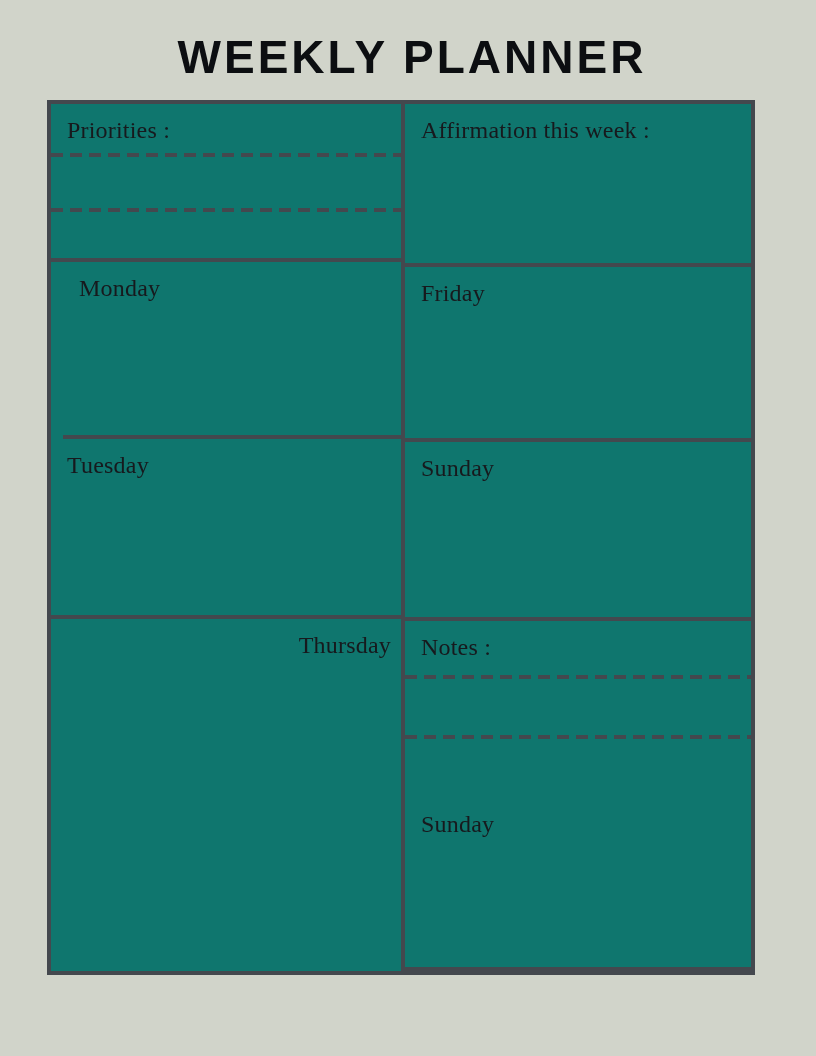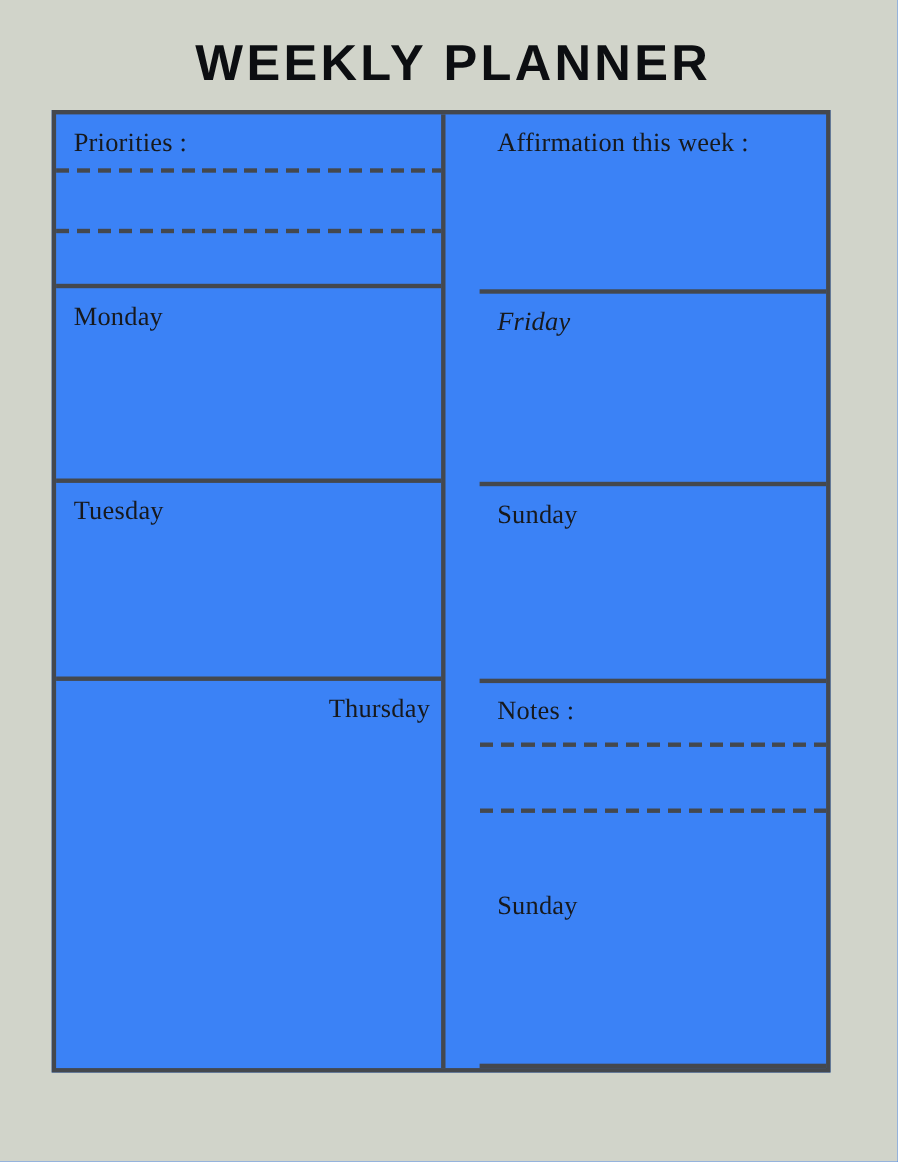--- a/index.html
+++ b/index.html
@@ -28,23 +28,22 @@
     color: #0c0e11;
   }
   .planner {
     position: absolute;
     left: 47px;
     top: 100px;
     width: 708px;
     height: 875px;
     box-sizing: border-box;
     border: 4px solid #44484e;
-    background: #3b82f6;
+    background: #0f766e;
     display: flex;
-    gap: 31px;
   }
   .col {
     display: flex;
     flex-direction: column;
     box-sizing: border-box;
   }
   .col-left {
     width: 354px;
     border-right: 4px solid #44484e;
   }
@@ -53,27 +52,27 @@
   }
   .cell {
     position: relative;
     box-sizing: border-box;
   }
   .cell.has-divider {
     border-bottom: 4px solid #44484e;
   }
   
   .lrow0 { height: 158px; }
-  .lrow1 { height: 177px; }
+  .lrow1 { height: 177px; margin-left: 12px; }
   .lrow2 { height: 180px; }
   .lrow3 { height: 177px; }
   .lrow4 { height: 175px; text-align: right; }
   
   .rrow0 { height: 163px; }
-  .rrow1 { height: 175px; font-style: italic; }
+  .rrow1 { height: 175px; }
   .rrow2 { height: 179px; }
   .rrow3 { height: 173px; }
   .rrow4 { height: 177px; }
   .cell-label {
     padding: 13px 10px 0 16px;
     font-size: 24px;
     letter-spacing: 0.2px;
     color: #17191d;
     line-height: 1.15;
   }

